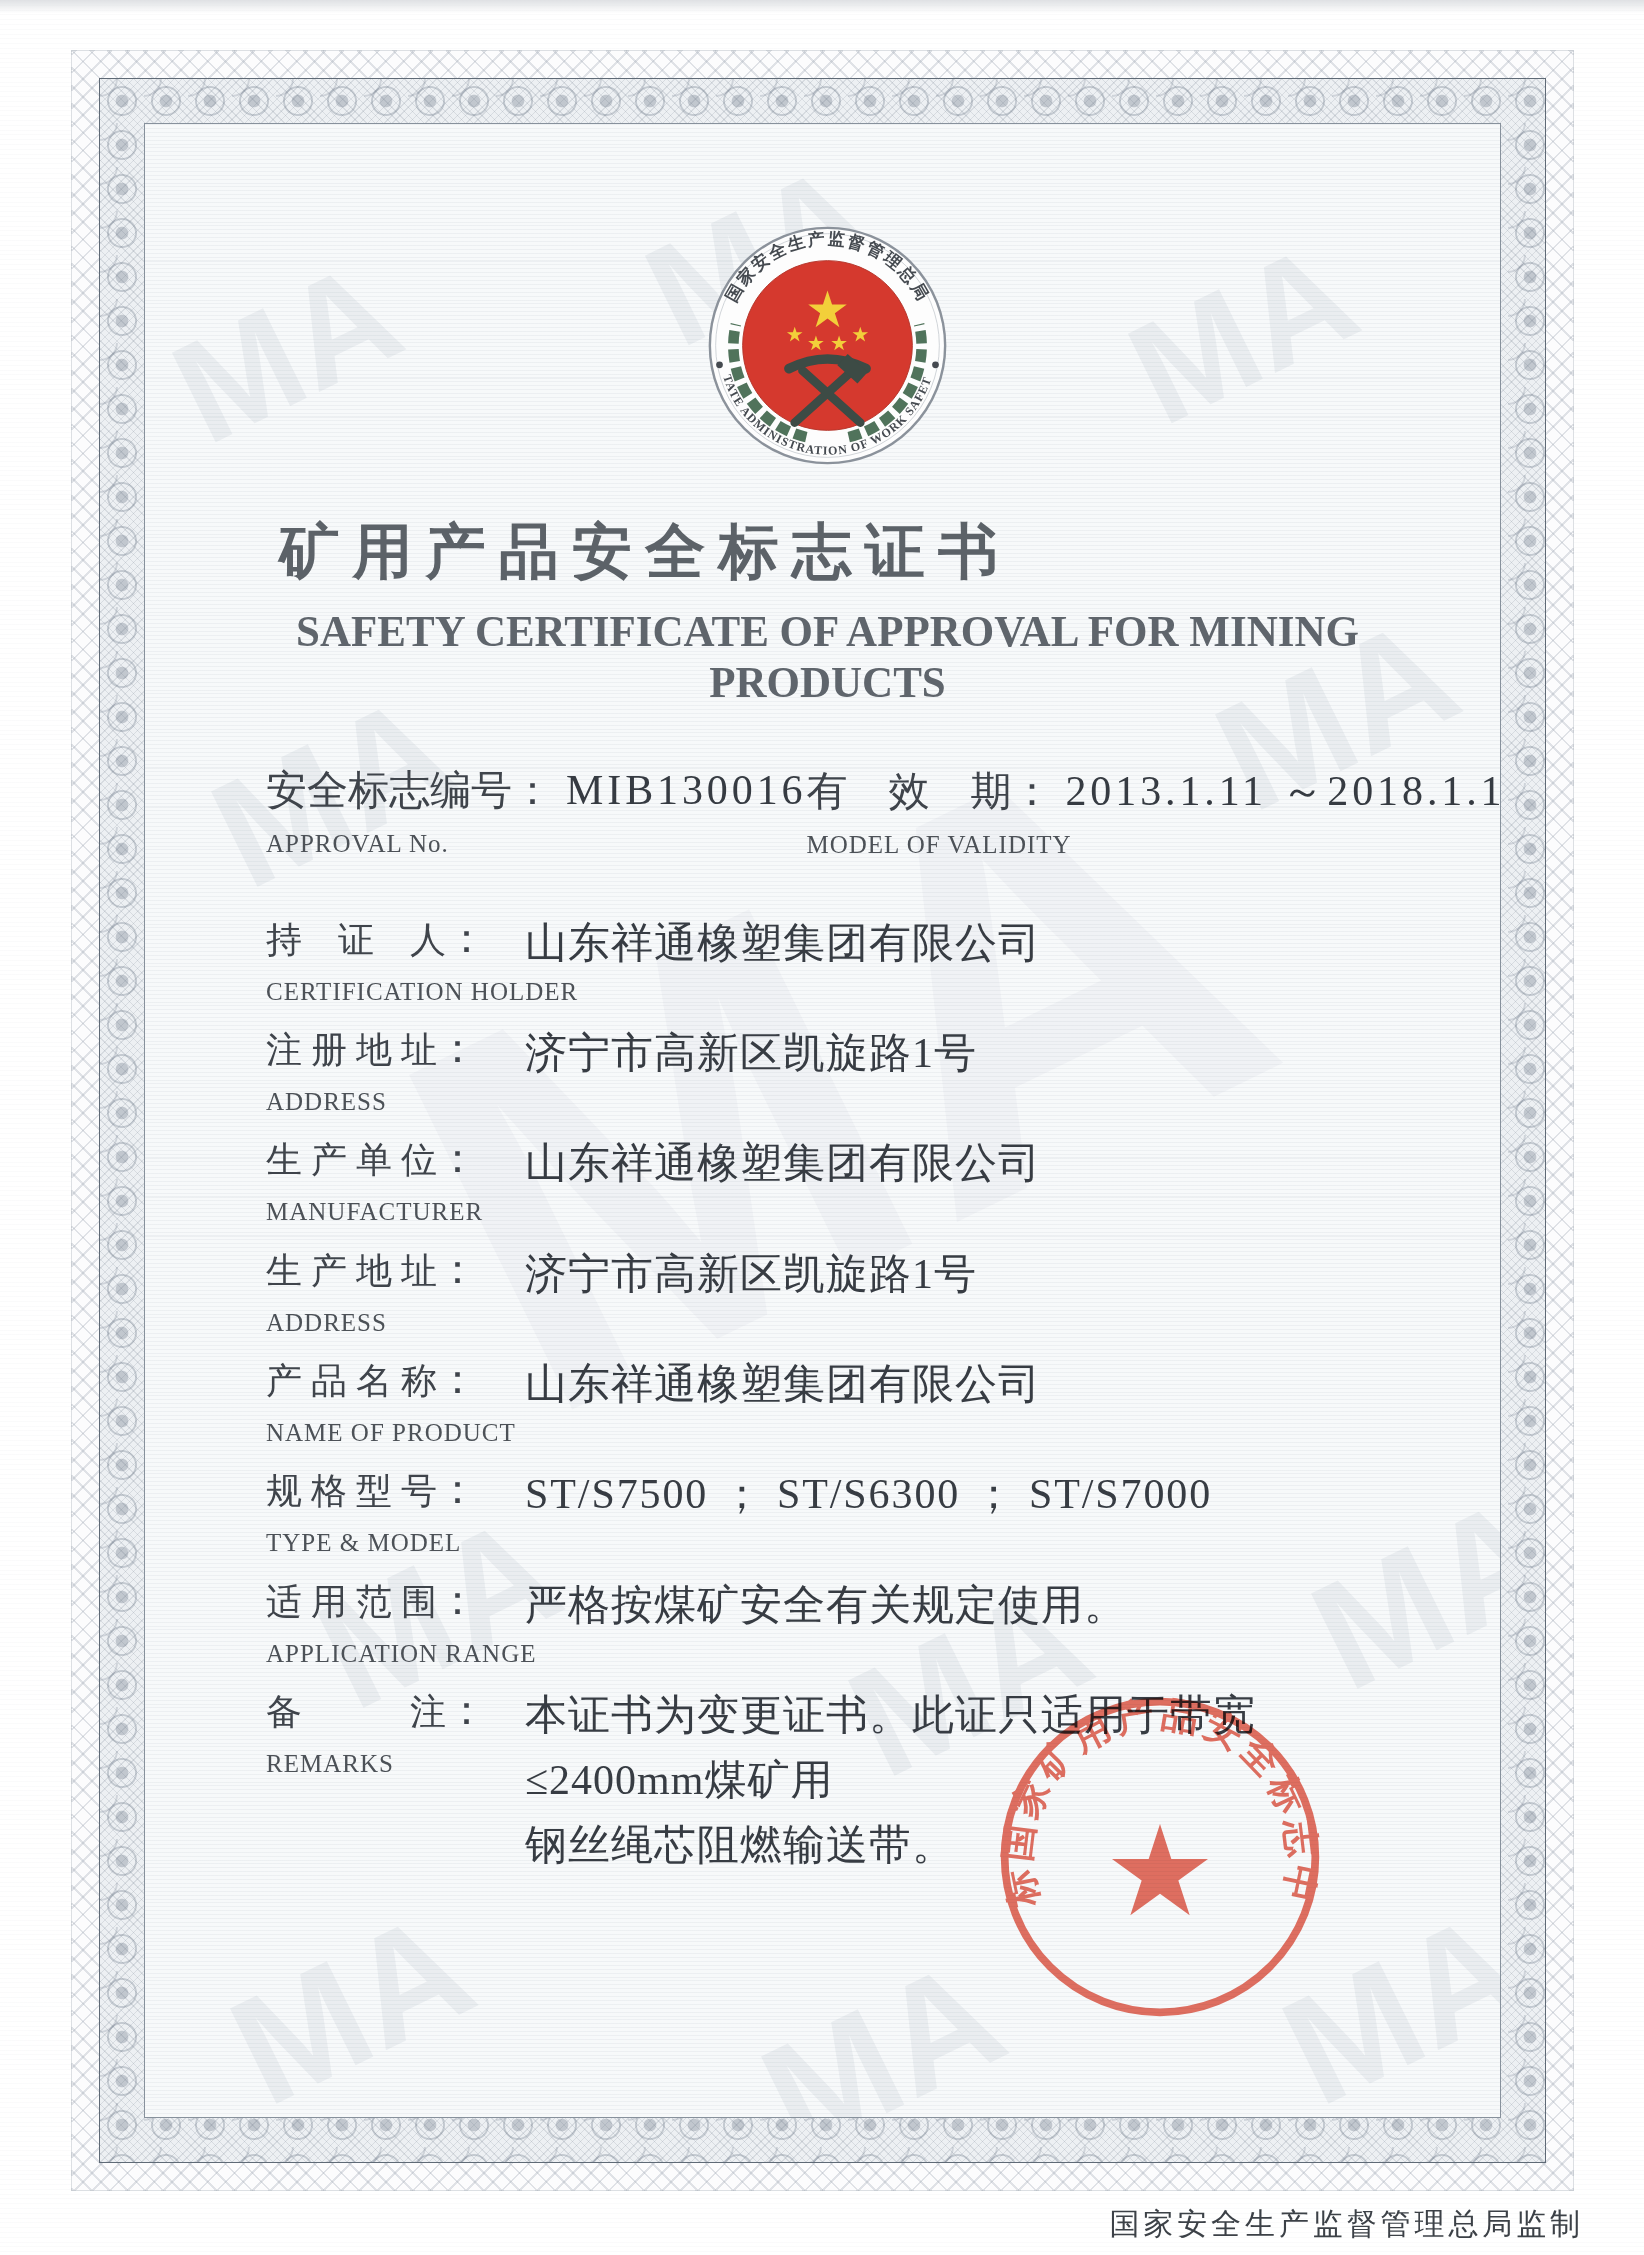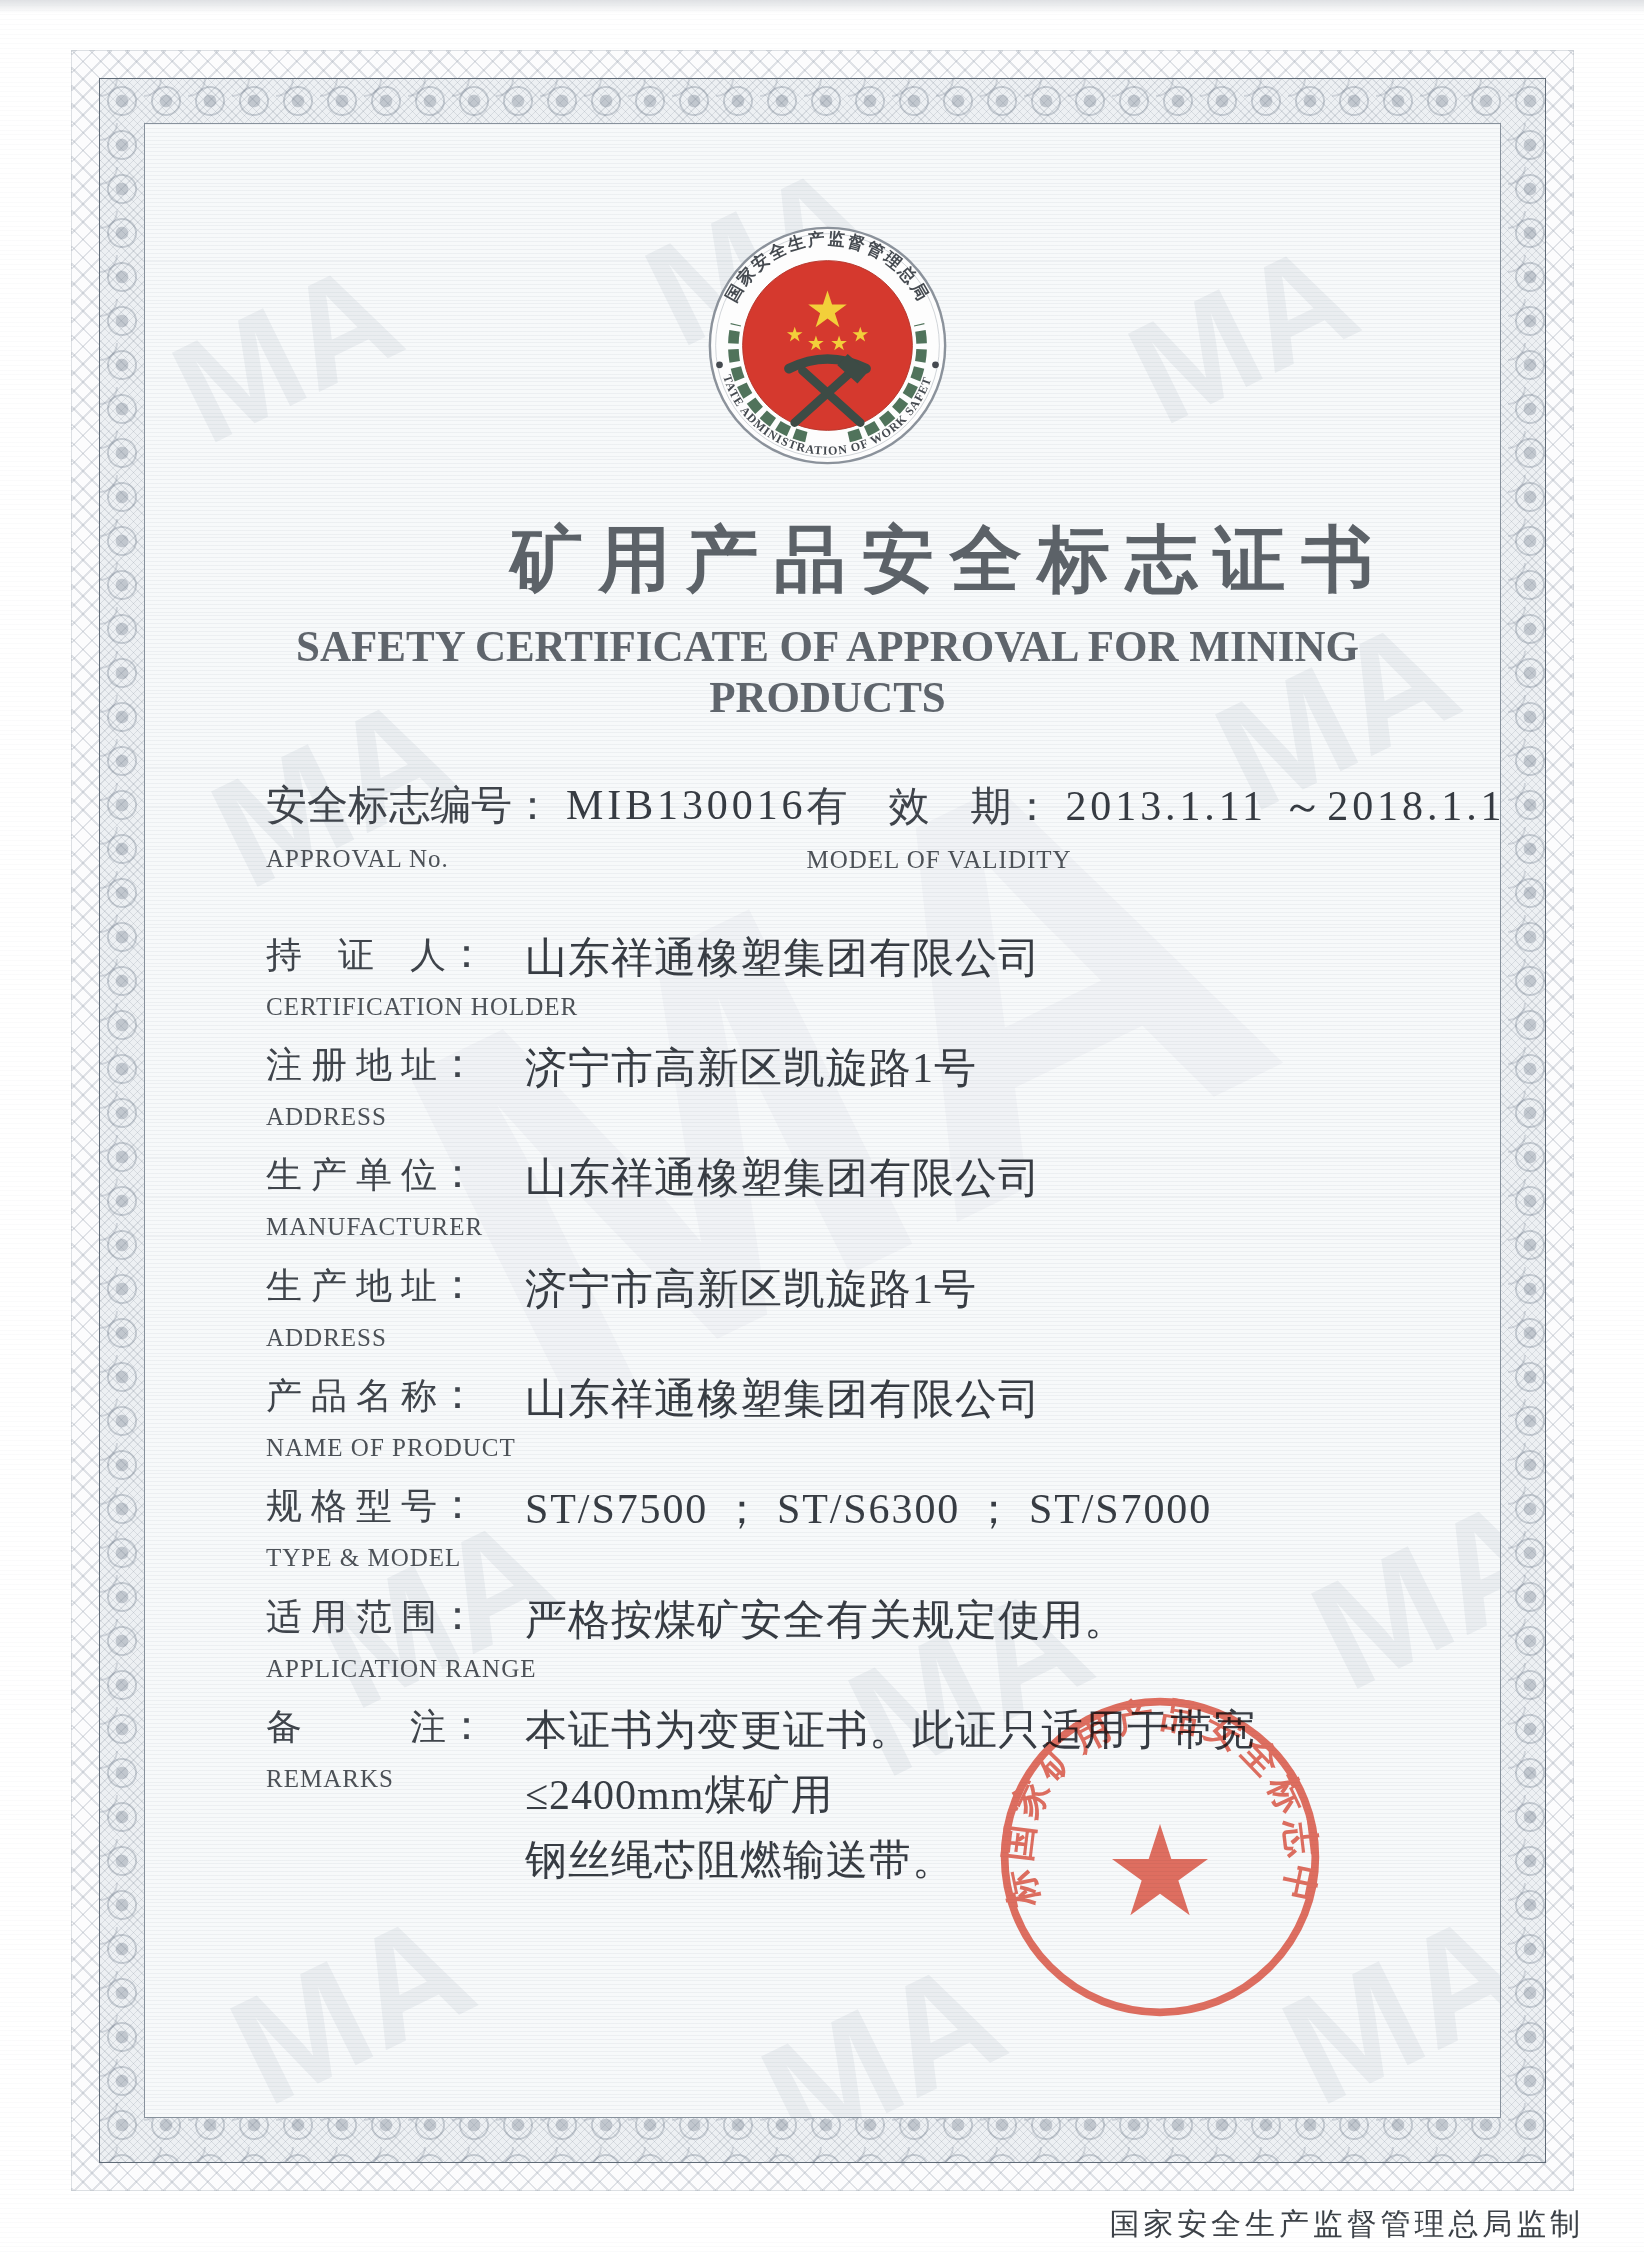--- a/index.html
+++ b/index.html
@@ -47,22 +47,22 @@
   .wm{
     position:absolute;font-family:"Liberation Sans","DejaVu Sans",sans-serif;
     font-weight:bold;color:rgba(150,162,178,.13);
     transform:rotate(-26deg);pointer-events:none;user-select:none;
   }
   .wm-big{font-size:541px;color:rgba(150,162,178,.07);}
   
   .content{position:absolute;inset:0;padding:100px 111px 0 121px;box-sizing:border-box;}
   .emblem-wrap{text-align:center;}
   .title-zh{
-    margin-top:41px;text-align:right;font-weight:bold;
-    font-size:72px;letter-spacing:.22em;text-indent:.22em;color:#5c6268;
+    margin-top:41px;text-align:left;font-weight:bold;
+    font-size:60px;letter-spacing:.22em;text-indent:.22em;color:#5c6268;
   }
   .title-en{
     margin-top:13.5px;text-align:center;font-weight:bold;
     font-size:43px;color:#5f656c;letter-spacing:0px;transform:scaleY(1.04);
   }
   .approval-row{
     margin-top:58px;display:flex;justify-content:space-between;align-items:flex-start;
   }
   .ap-main{font-size:41px;color:#3f444b;white-space:nowrap;}
   .ap-value{font-size:42px;color:#363b42;letter-spacing:3.9px;margin-left:13px;}

